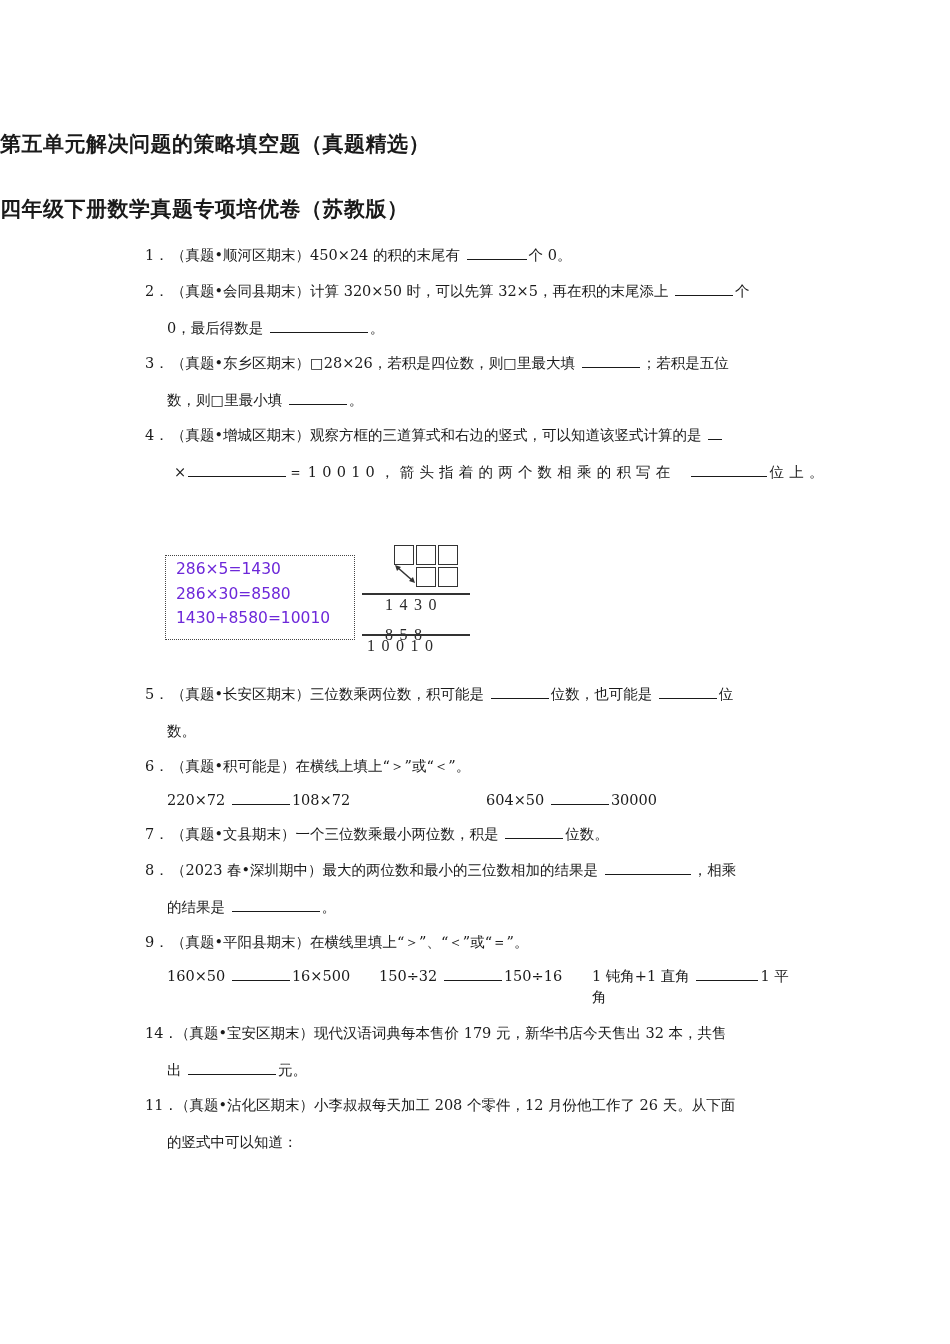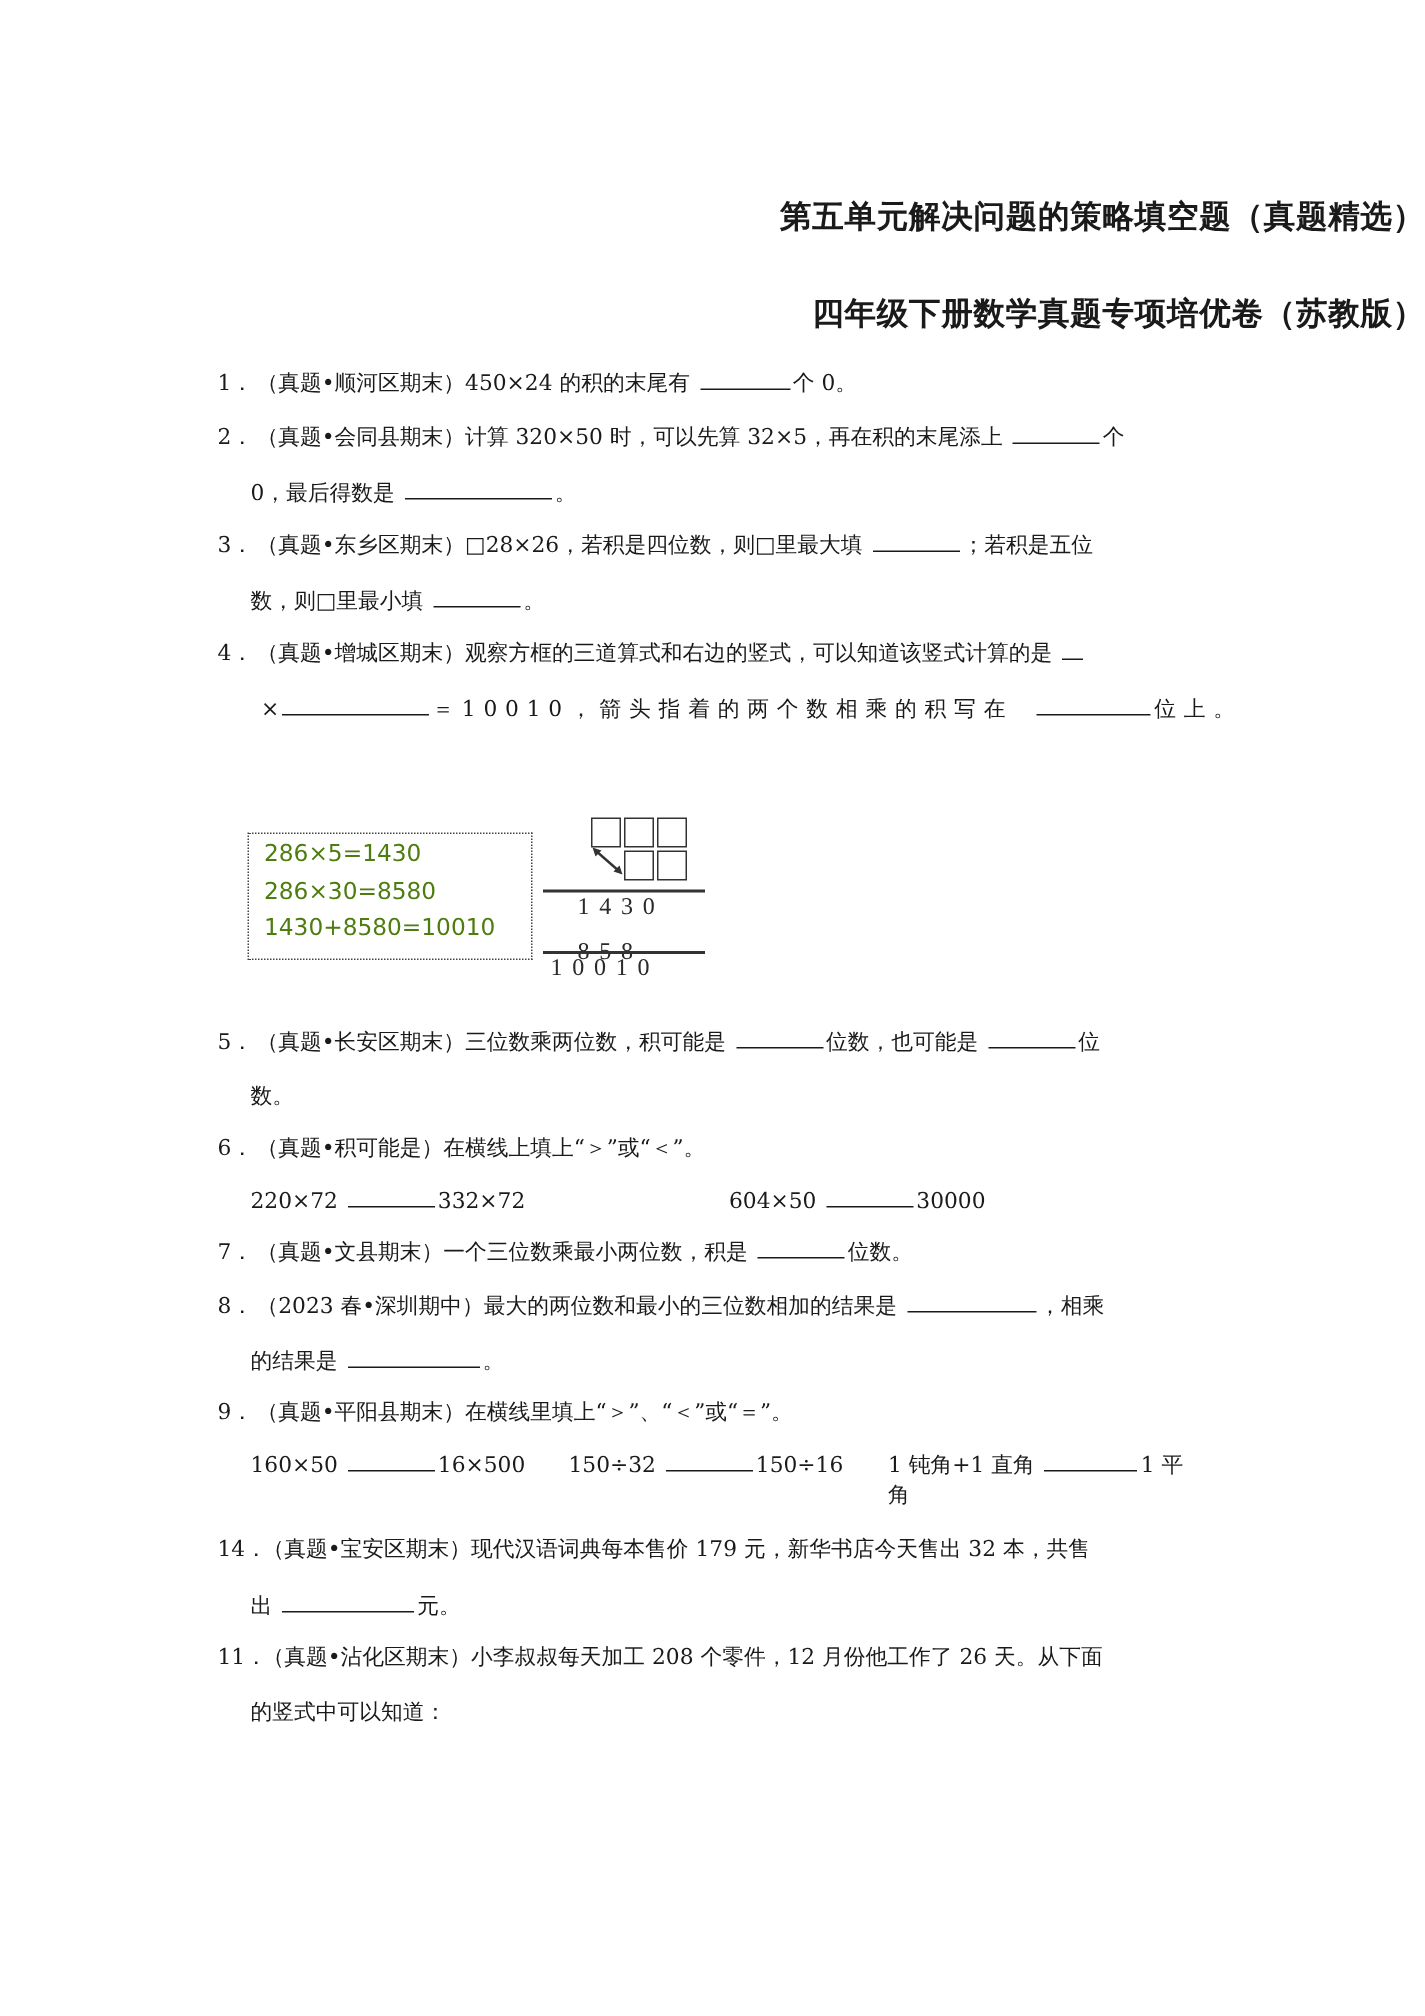--- a/index.html
+++ b/index.html
@@ -1,27 +1,27 @@
 <!DOCTYPE html>
 <html><head>
 <meta charset="utf-8">
 <style>
   html, body { margin: 0; padding: 0; background: #ffffff; }
   body { width: 950px; height: 1344px; position: relative; overflow: hidden;
          font-family: "DejaVu Serif", "Liberation Serif", serif; color: #1a1a1a; }
-  .title { position: absolute; left: 0; width: 950px; text-align: right;
+  .title { position: absolute; left: 0; width: 950px; text-align: left;
            font-size: 21px; font-weight: bold; letter-spacing: 0.5px; }
   .line { position: absolute; font-size: 14.5px; white-space: nowrap; line-height: 20px; }
   .num { display: inline-block; width: 26px; }
   .blank { display: inline-block; border-bottom: 1px solid #1a1a1a; height: 14px; vertical-align: baseline; margin: 0 2px; }
   .spaced { letter-spacing: 5.2px; }
   .fig-box { position: absolute; left: 165px; top: 555px; width: 188px; height: 83px;
              border: 1.5px dotted #444; }
   .fig-eq { position: absolute; left: 176px; font-family: "DejaVu Sans", "Liberation Sans", sans-serif;
-            font-size: 15.5px; color: #4d7c0f; }
+            font-size: 15.5px; color: #6d28d9; }
   .sq { position: absolute; width: 18px; height: 18px; border: 1.5px solid #333; }
   .hr { position: absolute; height: 1.5px; background: #333; }
   .digits { position: absolute; font-family: "Liberation Serif", serif; font-size: 16px; letter-spacing: 6.5px; color: #2a2a2a; text-align: right; }
 </style>
 </head>
 <body>
 
 <div>
 
   <div class="title" style="top:130px;">第五单元解决问题的策略填空题（真题精选）</div>
@@ -79,21 +79,21 @@
     <span class="num">5．</span><span>（真题•长安区期末）三位数乘两位数，积可能是 </span><span class="blank" style="width:58px;"></span><span>位数，也可能是 </span><span class="blank" style="width:58px;"></span><span>位</span>
   </div>
   <div class="line" style="left:167px; top:721px;">
     <span>数。</span>
   </div>
 
   <div class="line" style="left:145px; top:756px;">
     <span class="num">6．</span><span>（真题•积可能是）在横线上填上“＞”或“＜”。</span>
   </div>
   <div class="line" style="left:167px; top:790px;">
-    <span>220×72</span> <span class="blank" style="width:58px;"></span><span>332×72</span>
+    <span>220×72</span> <span class="blank" style="width:58px;"></span><span>108×72</span>
   </div>
   <div class="line" style="left:486px; top:790px;">
     <span>604×50</span> <span class="blank" style="width:58px;"></span><span>30000</span>
   </div>
 
   <div class="line" style="left:145px; top:824px;">
     <span class="num">7．</span><span>（真题•文县期末）一个三位数乘最小两位数，积是 </span><span class="blank" style="width:58px;"></span><span>位数。</span>
   </div>
 
   <div class="line" style="left:145px; top:860px;">

